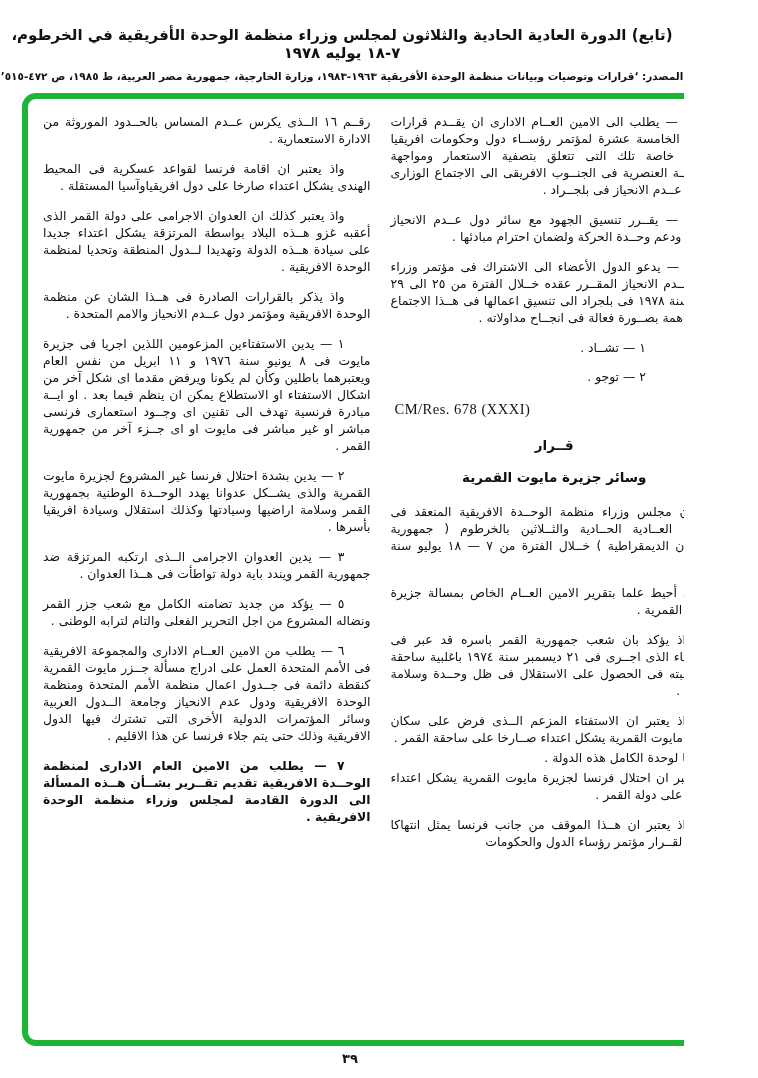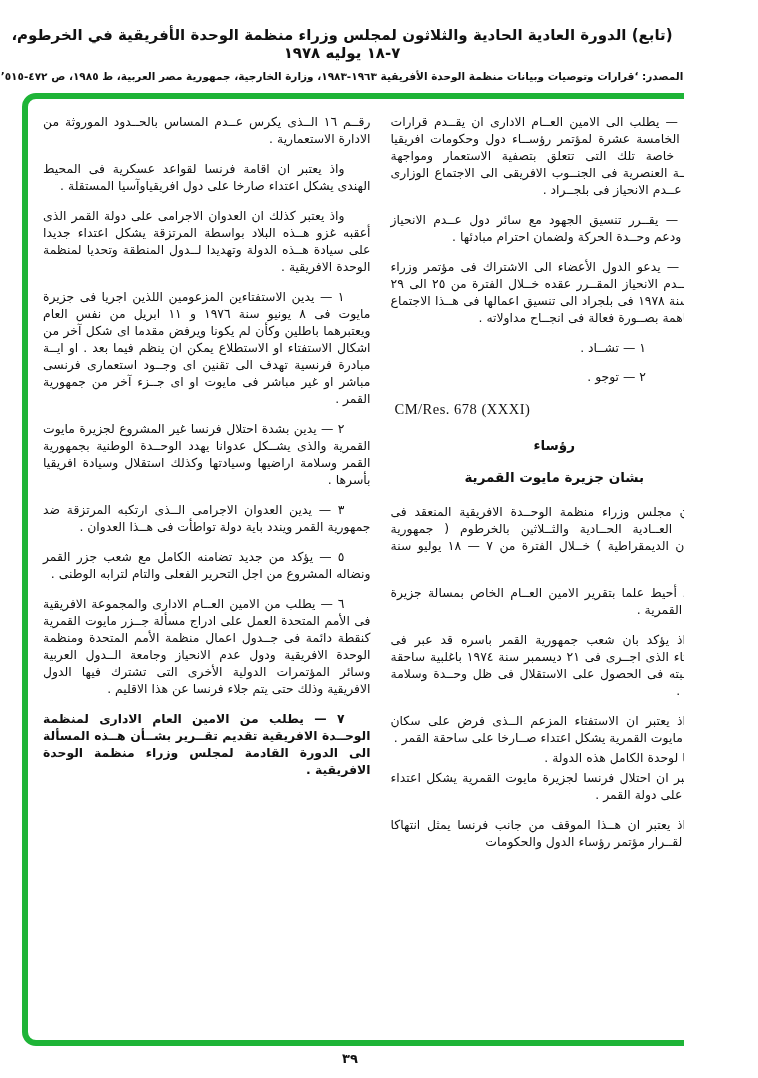--- a/index.html
+++ b/index.html
@@ -117,35 +117,36 @@
   <div class="doc-box">
     <div class="cols">
 
       <div class="col">
         <p>1 — يطلب الى الامين العــام الادارى ان يقــدم قرارات الدورة الخامسة عشرة لمؤتمر رؤســاء دول وحكومات افريقيا وبصفة خاصة تلك التى تتعلق بتصفية الاستعمار ومواجهة الانظمــة العنصرية فى الجنــوب الافريقى الى الاجتماع الوزارى لــدول عــدم الانحياز فى بلجــراد .</p>
         <p>٦ — يقــرر تنسيق الجهود مع سائر دول عــدم الانحياز لحماية ودعم وحــدة الحركة ولضمان احترام مبادئها .</p>
         <p>٧ — يدعو الدول الأعضاء الى الاشتراك فى مؤتمر وزراء دول عــدم الانحياز المقــرر عقده خــلال الفترة من ٢٥ الى ٢٩ يوليو سنة ١٩٧٨ فى بلجراد الى تنسيق اعمالها فى هــذا الاجتماع والمساهمة بصــورة فعالة فى انجــاح مداولاته .</p>
         <div class="reserve-item">١ — تشــاد .</div>
         <div class="reserve-item">٢ — توجو .</div>
         <div class="latin-ref">CM/Res. 678 (XXXI)</div>
-        <div class="decree-title">رؤساء</div>
-        <div class="decree-subject">بشان جزيرة مايوت القمرية</div>
+        <div class="decree-title">قــرار</div>
+        <div class="decree-subject">وسائر جزيرة مايوت القمرية</div>
         <p>ان مجلس وزراء منظمة الوحــدة الافريقية المنعقد فى دورتــه العــادية الحــادية والثــلاثين بالخرطوم ( جمهورية السودان الديمقراطية ) خــلال الفترة من ٧ — ١٨ يوليو سنة ١٩٧٨ .</p>
         <p>اذ أحيط علما بتقرير الامين العــام الخاص بمسالة جزيرة مايوت القمرية .</p>
         <p>واذ يؤكد بان شعب جمهورية القمر باسره قد عبر فى الاستفتاء الذى اجــرى فى ٢١ ديسمبر سنة ١٩٧٤ باغلبية ساحقة عن رغبته فى الحصول على الاستقلال فى ظل وحــدة وسلامة اراضيه .</p>
         <p class="tight">واذ يعتبر ان الاستفتاء المزعم الــذى فرض على سكان جزيرة مايوت القمرية يشكل اعتداء صــارخا على ساحقة القمر .</p>
         <p class="flush tight">وانتهاكا لوحدة الكامل هذه الدولة .</p>
         <p class="flush">واذ يعتبر ان احتلال فرنسا لجزيرة مايوت القمرية يشكل اعتداء صارخا على دولة القمر .</p>
         <p>واذ يعتبر ان هــذا الموقف من جانب فرنسا يمثل انتهاكا واضحا لقــرار مؤتمر رؤساء الدول والحكومات</p>
       </div>
 
       <div class="col">
         <p class="flush">رقــم ١٦ الــذى يكرس عــدم المساس بالحــدود الموروثة من الادارة الاستعمارية .</p>
         <p>واذ يعتبر ان اقامة فرنسا لقواعد عسكرية فى المحيط الهندى يشكل اعتداء صارخا على دول افريقياوآسيا المستقلة .</p>
         <p>واذ يعتبر كذلك ان العدوان الاجرامى على دولة القمر الذى أعقبه غزو هــذه البلاد بواسطة المرتزقة يشكل اعتداء جديدا على سيادة هــذه الدولة وتهديدا لــدول المنطقة وتحديا لمنظمة الوحدة الافريقية .</p>
+        <p>واذ يذكر بالقرارات الصادرة فى هــذا الشان عن منظمة الوحدة الافريقية ومؤتمر دول عــدم الانحياز والامم المتحدة .</p>
         <p>١ — يدين الاستفتاءين المزعومين اللذين اجريا فى جزيرة مايوت فى ٨ يونيو سنة ١٩٧٦ و ١١ ابريل من نفس العام ويعتبرهما باطلين وكأن لم يكونا ويرفض مقدما اى شكل آخر من اشكال الاستفتاء او الاستطلاع يمكن ان ينظم فيما بعد . او ايــة مبادرة فرنسية تهدف الى تقنين اى وجــود استعمارى فرنسى مباشر او غير مباشر فى مايوت او اى جــزء آخر من جمهورية القمر .</p>
         <p>٢ — يدين بشدة احتلال فرنسا غير المشروع لجزيرة مايوت القمرية والذى يشــكل عدوانا يهدد الوحــدة الوطنية بجمهورية القمر وسلامة اراضيها وسيادتها وكذلك استقلال وسيادة افريقيا بأسرها .</p>
         <p>٣ — يدين العدوان الاجرامى الــذى ارتكبه المرتزقة ضد جمهورية القمر ويندد باية دولة تواطأت فى هــذا العدوان .</p>
         <p>٥ — يؤكد من جديد تضامنه الكامل مع شعب جزر القمر ونضاله المشروع من اجل التحرير الفعلى والتام لترابه الوطنى .</p>
         <p>٦ — يطلب من الامين العــام الادارى والمجموعة الافريقية فى الأمم المتحدة العمل على ادراج مسألة جــزر مايوت القمرية كنقطة دائمة فى جــدول اعمال منظمة الأمم المتحدة ومنظمة الوحدة الافريقية ودول عدم الانحياز وجامعة الــدول العربية وسائر المؤتمرات الدولية الأخرى التى تشترك فيها الدول الافريقية وذلك حتى يتم جلاء فرنسا عن هذا الاقليم .</p>
         <p class="bold">٧ — يطلب من الامين العام الادارى لمنظمة الوحــدة الافريقية تقديم تقــرير بشــأن هــذه المسألة الى الدورة القادمة لمجلس وزراء منظمة الوحدة الافريقية .</p>
       </div>
 
     </div>
   </div>

